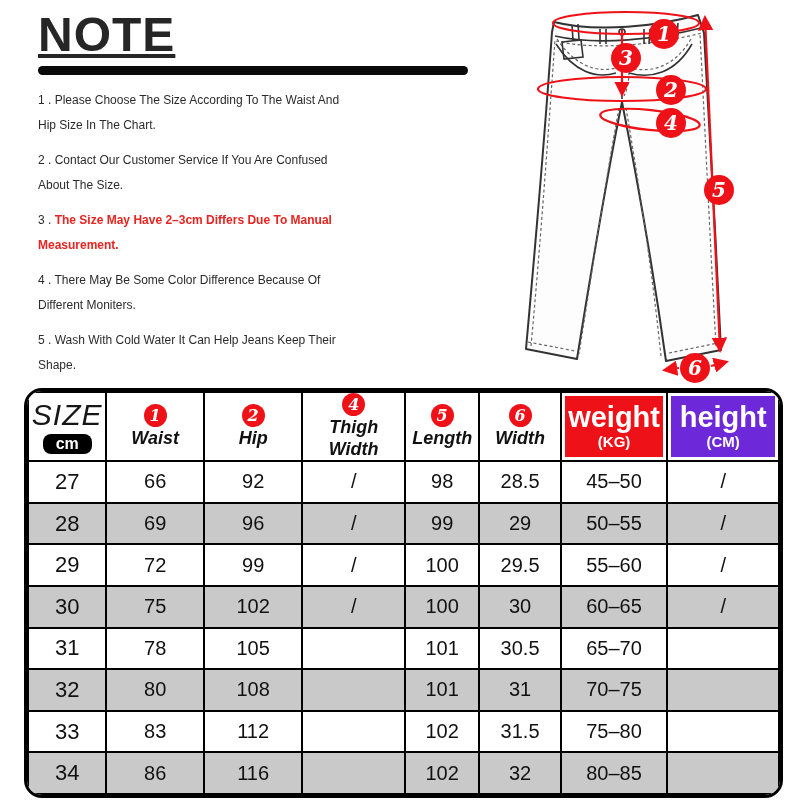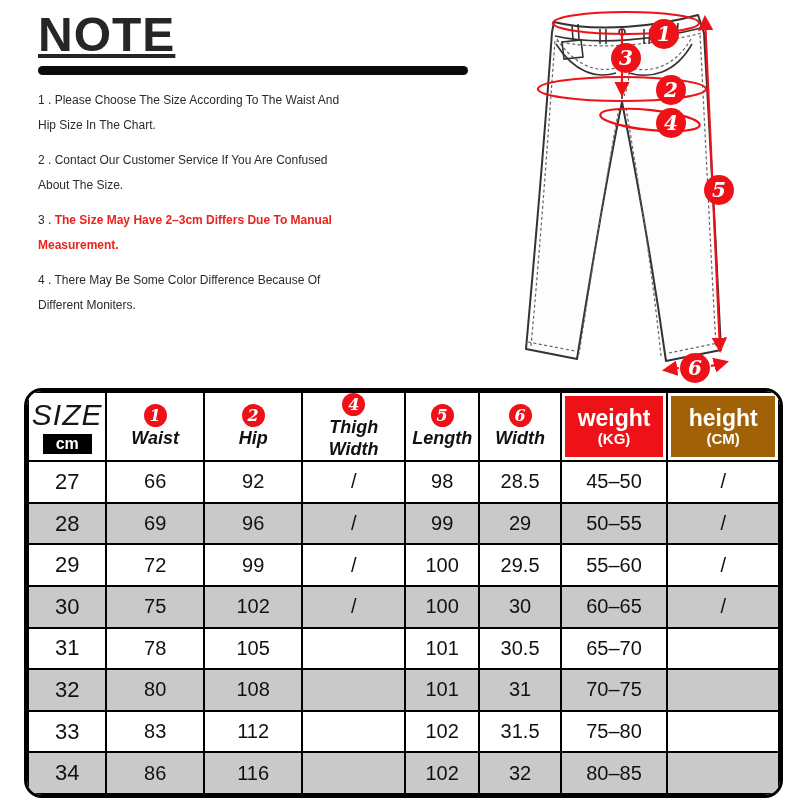--- a/index.html
+++ b/index.html
@@ -21,33 +21,33 @@
     position:absolute;left:24px;top:388px;width:753px;height:404px;
     border:3px solid #000;border-radius:18px;overflow:hidden;background:#fff;
   }
   table{width:100%;height:100%;border-collapse:collapse;table-layout:fixed;}
   th,td{border:2px solid #000;padding:0;text-align:center;vertical-align:middle;}
   thead th{height:60px;background:#fff;font-weight:normal;}
   tbody td{height:37px;font-size:20px;color:#111;}
   tbody tr:nth-child(even){background:#c9c9c9;}
   td.size-col{font-size:22px;}
   .size-title{font-size:30px;letter-spacing:1px;line-height:1.05;color:#161616;font-style:italic;}
-  .size-unit{display:inline-block;background:#000;color:#fff;font-weight:700;font-size:16px;line-height:20px;padding:0 13px;margin-top:3px;}
+  .size-unit{display:inline-block;background:#000;color:#fff;font-weight:700;font-size:16px;line-height:20px;padding:0 13px;margin-top:3px;border-radius:8px;}
   .hdr-badge{
     display:inline-flex;width:23px;height:23px;border-radius:50%;background:#ee1118;color:#fff;
     align-items:center;justify-content:center;
     font-family:"DejaVu Serif",serif;font-style:italic;font-weight:bold;font-size:16px;margin-bottom:1px;
   }
   .hdr-label{font-style:italic;font-weight:700;font-size:18px;color:#111;line-height:1.2;}
   .fill-cell{position:relative;height:100%;}
   .fill-box{position:absolute;inset:3px;display:flex;flex-direction:column;align-items:center;justify-content:center;color:#fff;font-weight:700;}
-  .fill-box .main{font-size:23px;line-height:1.1;}
+  .fill-box .main{font-size:29px;line-height:1.1;}
   .fill-box .sub{font-size:15px;line-height:1.1;}
   .bg-red{background:#ee1118;}
-  .bg-blue{background:#a16207;}
+  .bg-blue{background:#6d28d9;}
   
   .ink{fill:#fdfdfd;stroke:#333;stroke-width:2;stroke-linejoin:round;}
   .seam{fill:none;stroke:#333;stroke-width:1.6;}
   .stitch{fill:none;stroke:#666;stroke-width:1.2;stroke-dasharray:3 2.5;}
   .red-line{fill:none;stroke:#ee1118;stroke-width:2.2;}
   .badge-c{fill:#ee1118;}
   .badge-t{fill:#fff;font-family:"DejaVu Serif",serif;font-style:italic;font-weight:bold;font-size:20px;text-anchor:middle;}
 </style>
 </head>
 <body>
@@ -57,20 +57,22 @@
   <div class="note-bar"></div>
 
   <p class="note-item" data-color="black"><span class="num">1 .</span> <span class="txt">Please Choose The Size According To The Waist And
 Hip Size In The Chart.</span></p>
   <p class="note-item" data-color="black"><span class="num">2 .</span> <span class="txt">Contact Our Customer Service If You Are Confused
 About The Size.</span></p>
   <p class="note-item" data-color="red"><span class="num">3 .</span> <span class="txt">The Size May Have 2–3cm Differs Due To Manual
 Measurement.</span></p>
   <p class="note-item" data-color="black"><span class="num">4 .</span> <span class="txt">There May Be Some Color Difference Because Of
 Different Moniters.</span></p>
+  <p class="note-item" data-color="black"><span class="num">5 .</span> <span class="txt">Wash With Cold Water It Can Help Jeans Keep Their
+Shape.</span></p>
 </section>
 
 <div class="diagram">
 <svg width="302" height="392" viewBox="0 0 302 392" xmlns="http://www.w3.org/2000/svg">
   <defs>
     <marker id="arr" viewBox="0 0 10 10" refX="8" refY="5" markerWidth="7" markerHeight="7" orient="auto-start-reverse">
       <path d="M0,0 L10,5 L0,10 z" fill="#ee1118"></path>
     </marker>
   </defs>
 

